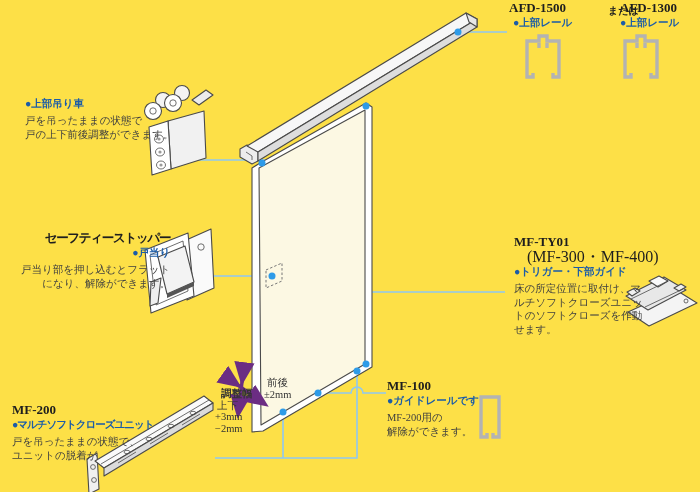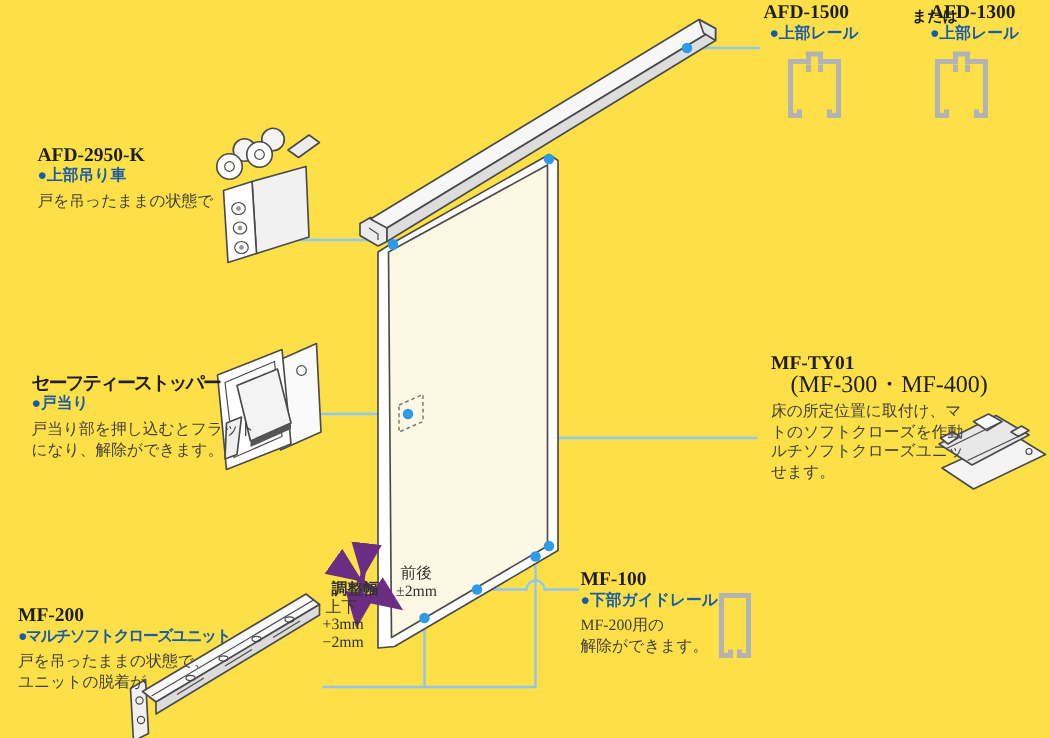--- a/index.html
+++ b/index.html
@@ -152,59 +152,60 @@
     <div class="nm">AFD-1300</div>
   </div>
   <div class="pb" style="left:513px;top:15px;">
     <div class="lb">●上部レール</div>
   </div>
   <div class="pb" style="left:620px;top:15px;">
     <div class="lb">●上部レール</div>
   </div>
 
   <div class="pb" style="left:25px;top:96px;">
-    <div class="nm">AFD-2950-K</div>
     <div class="lb">●上部吊り車</div>
     <div class="ds">
       <div>戸を吊ったままの状態で</div>
-    </div>
-  </div>
-
-  <div class="pb" style="left:21px;top:248px;">
+      <div>戸の上下前後調整ができます。</div>
+    </div>
+  </div>
+
+  <div class="pb" style="left:21px;top:231px;text-align:right;">
     <div class="nm tight">セーフティーストッパー</div>
     <div class="lb">●戸当り</div>
     <div class="ds">
       <div>戸当り部を押し込むとフラット</div>
       <div>になり、解除ができます。</div>
     </div>
   </div>
 
   <div class="pb" style="left:12px;top:403px;">
     <div class="nm">MF-200</div>
     <div class="lb tightlb">●マルチソフトクローズユニット</div>
     <div class="ds">
       <div>戸を吊ったままの状態で、</div>
       <div>ユニットの脱着が</div>
     </div>
   </div>
 
   <div class="pb" style="left:514px;top:235px;">
     <div class="nm">MF-TY01</div>
     <div class="nm2">(MF-300・MF-400)</div>
+    <div class="lb">●トリガー・下部ガイド</div>
     <div class="ds">
       <div>床の所定位置に取付け、マ</div>
+      <div>ルチソフトクローズユニッ</div>
       <div>トのソフトクローズを作動</div>
-      <div>ルチソフトクローズユニッ</div>
       <div>せます。</div>
     </div>
   </div>
 
   <div class="pb" style="left:387px;top:379px;">
     <div class="nm">MF-100</div>
-    <div class="lb">●下部ガイドレール</div>
+    <div class="lb">●ガイドレールです</div>
     <div class="ds">
       <div>MF-200用の</div>
       <div>解除ができます。</div>
     </div>
   </div>
 
   <div class="adj b" style="left:221px;top:354px;">調整幅</div>
   <div class="adj" style="left:267px;top:377px;">前後</div>
   <div class="adj" style="left:264px;top:389px;">±2mm</div>
   <div class="adj" style="left:217px;top:400px;">上下</div>

